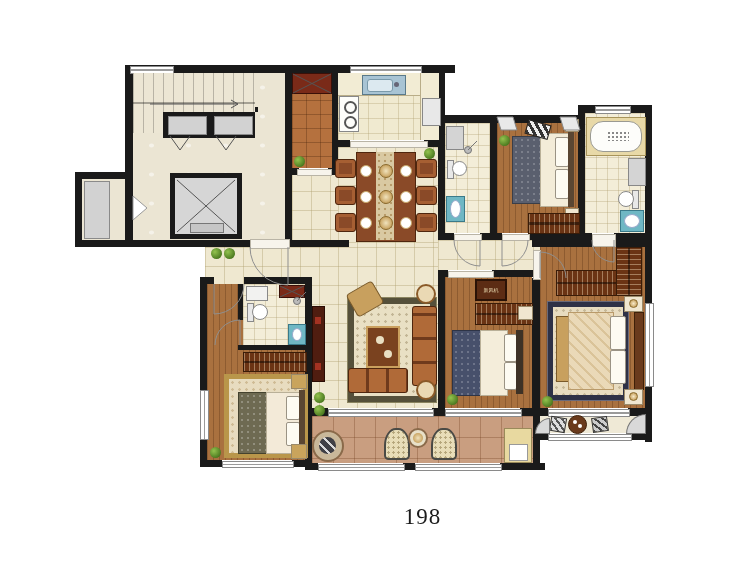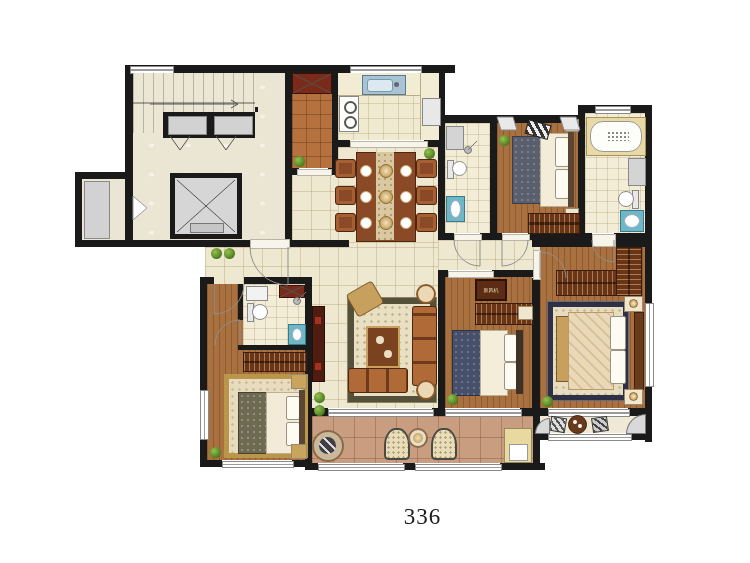--- a/index.html
+++ b/index.html
@@ -318,14 +318,14 @@
       <polygon points="133,196 147,208 133,220" fill="#fff" stroke="#999" stroke-width="1"></polygon>
       <circle cx="468" cy="150" r="3.5" fill="#bbb" stroke="#777"></circle>
       <line x1="468" y1="150" x2="477" y2="141" stroke="#777"></line>
       <circle cx="297" cy="301" r="3.5" fill="#bbb" stroke="#777"></circle>
       <line x1="297" y1="301" x2="306" y2="292" stroke="#777"></line>
       <polygon points="497,117 513,117 517,130 501,130" fill="#e9e9e9" stroke="#888"></polygon>
       <polygon points="560,117 576,117 580,130 564,130" fill="#e9e9e9" stroke="#888"></polygon>
     </g>
   </svg>
 
-  <div class="pageno">336</div>
+  <div class="pageno">198</div>
 </div>
 
 </body></html>

